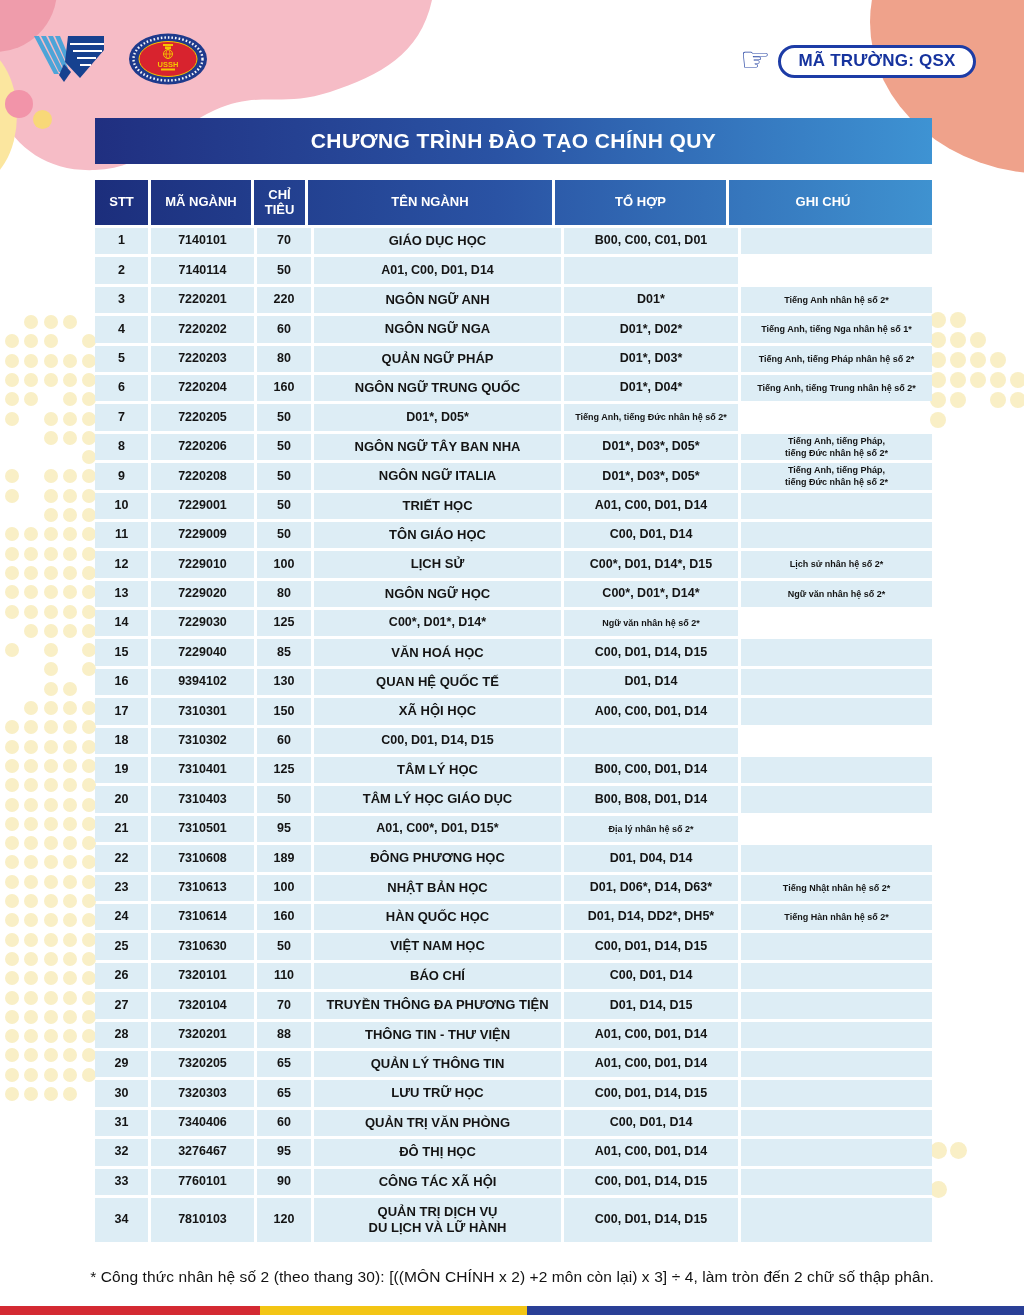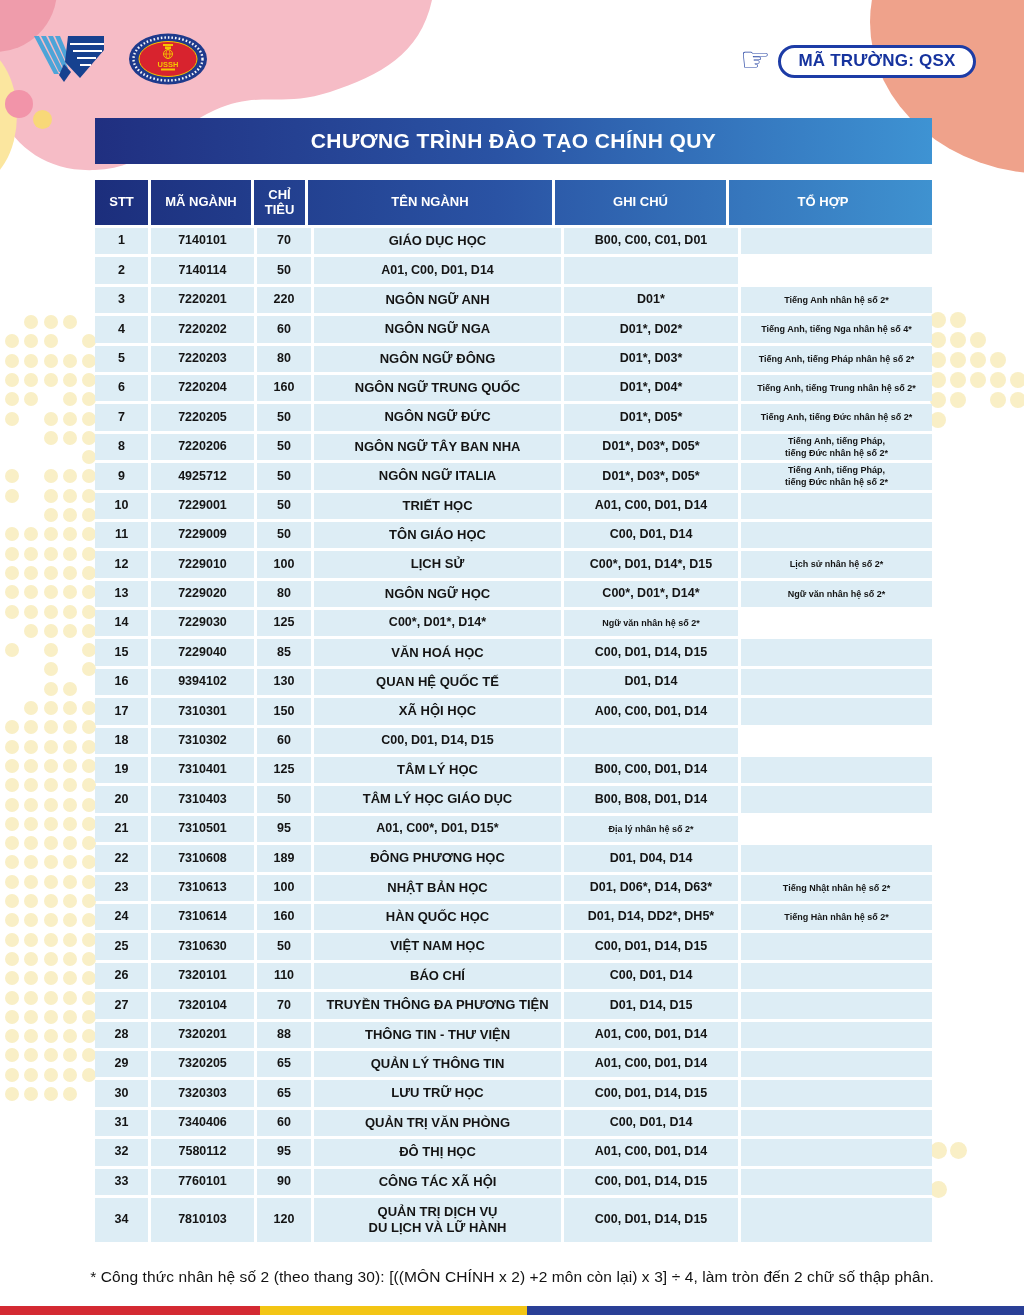--- a/index.html
+++ b/index.html
@@ -323,22 +323,22 @@
   </div>
 
   <div class="abs title-bar">CHƯƠNG TRÌNH ĐÀO TẠO CHÍNH QUY</div>
 
   <div class="abs table">
     <div class="thead">
       <div class="hcell">STT</div>
       <div class="hcell">MÃ NGÀNH</div>
       <div class="hcell">CHỈ TIÊU</div>
       <div class="hcell">TÊN NGÀNH</div>
+      <div class="hcell">TỔ HỢP</div>
       <div class="hcell">GHI CHÚ</div>
-      <div class="hcell">TỔ HỢP</div>
     </div>
     <div id="tbody">
         <div class="trow">
           <div class="cell c-stt">1</div>
           <div class="cell c-code">7140101</div>
           <div class="cell c-quota">70</div>
           <div class="cell c-name">GIÁO DỤC HỌC</div>
           <div class="cell c-combo">B00, C00, C01, D01</div>
           <div class="cell c-note"></div>
         </div>
@@ -356,58 +356,57 @@
           <div class="cell c-name">NGÔN NGỮ ANH</div>
           <div class="cell c-combo">D01*</div>
           <div class="cell c-note">Tiếng Anh nhân hệ số 2*</div>
         </div>
         <div class="trow">
           <div class="cell c-stt">4</div>
           <div class="cell c-code">7220202</div>
           <div class="cell c-quota">60</div>
           <div class="cell c-name">NGÔN NGỮ NGA</div>
           <div class="cell c-combo">D01*, D02*</div>
-          <div class="cell c-note">Tiếng Anh, tiếng Nga nhân hệ số 4*</div>
+          <div class="cell c-note">Tiếng Anh, tiếng Nga nhân hệ số 1*</div>
         </div>
         <div class="trow">
           <div class="cell c-stt">5</div>
           <div class="cell c-code">7220203</div>
           <div class="cell c-quota">80</div>
-          <div class="cell c-name">NGÔN NGỮ ĐÔNG</div>
+          <div class="cell c-name">QUẢN NGỮ PHÁP</div>
           <div class="cell c-combo">D01*, D03*</div>
           <div class="cell c-note">Tiếng Anh, tiếng Pháp nhân hệ số 2*</div>
         </div>
         <div class="trow">
           <div class="cell c-stt">6</div>
           <div class="cell c-code">7220204</div>
           <div class="cell c-quota">160</div>
           <div class="cell c-name">NGÔN NGỮ TRUNG QUỐC</div>
           <div class="cell c-combo">D01*, D04*</div>
           <div class="cell c-note">Tiếng Anh, tiếng Trung nhân hệ số 2*</div>
         </div>
         <div class="trow">
           <div class="cell c-stt">7</div>
           <div class="cell c-code">7220205</div>
           <div class="cell c-quota">50</div>
-          <div class="cell c-name">NGÔN NGỮ ĐỨC</div>
           <div class="cell c-combo">D01*, D05*</div>
           <div class="cell c-note">Tiếng Anh, tiếng Đức nhân hệ số 2*</div>
         </div>
         <div class="trow">
           <div class="cell c-stt">8</div>
           <div class="cell c-code">7220206</div>
           <div class="cell c-quota">50</div>
           <div class="cell c-name">NGÔN NGỮ TÂY BAN NHA</div>
           <div class="cell c-combo">D01*, D03*, D05*</div>
           <div class="cell c-note">Tiếng Anh, tiếng Pháp,
 tiếng Đức nhân hệ số 2*</div>
         </div>
         <div class="trow">
           <div class="cell c-stt">9</div>
-          <div class="cell c-code">4925712</div>
+          <div class="cell c-code">7220208</div>
           <div class="cell c-quota">50</div>
           <div class="cell c-name">NGÔN NGỮ ITALIA</div>
           <div class="cell c-combo">D01*, D03*, D05*</div>
           <div class="cell c-note">Tiếng Anh, tiếng Pháp,
 tiếng Đức nhân hệ số 2*</div>
         </div>
         <div class="trow">
           <div class="cell c-stt">10</div>
           <div class="cell c-code">7229001</div>
           <div class="cell c-quota">50</div>
@@ -575,21 +574,21 @@
         <div class="trow">
           <div class="cell c-stt">31</div>
           <div class="cell c-code">7340406</div>
           <div class="cell c-quota">60</div>
           <div class="cell c-name">QUẢN TRỊ VĂN PHÒNG</div>
           <div class="cell c-combo">C00, D01, D14</div>
           <div class="cell c-note"></div>
         </div>
         <div class="trow">
           <div class="cell c-stt">32</div>
-          <div class="cell c-code">7580112</div>
+          <div class="cell c-code">3276467</div>
           <div class="cell c-quota">95</div>
           <div class="cell c-name">ĐÔ THỊ HỌC</div>
           <div class="cell c-combo">A01, C00, D01, D14</div>
           <div class="cell c-note"></div>
         </div>
         <div class="trow">
           <div class="cell c-stt">33</div>
           <div class="cell c-code">7760101</div>
           <div class="cell c-quota">90</div>
           <div class="cell c-name">CÔNG TÁC XÃ HỘI</div>

